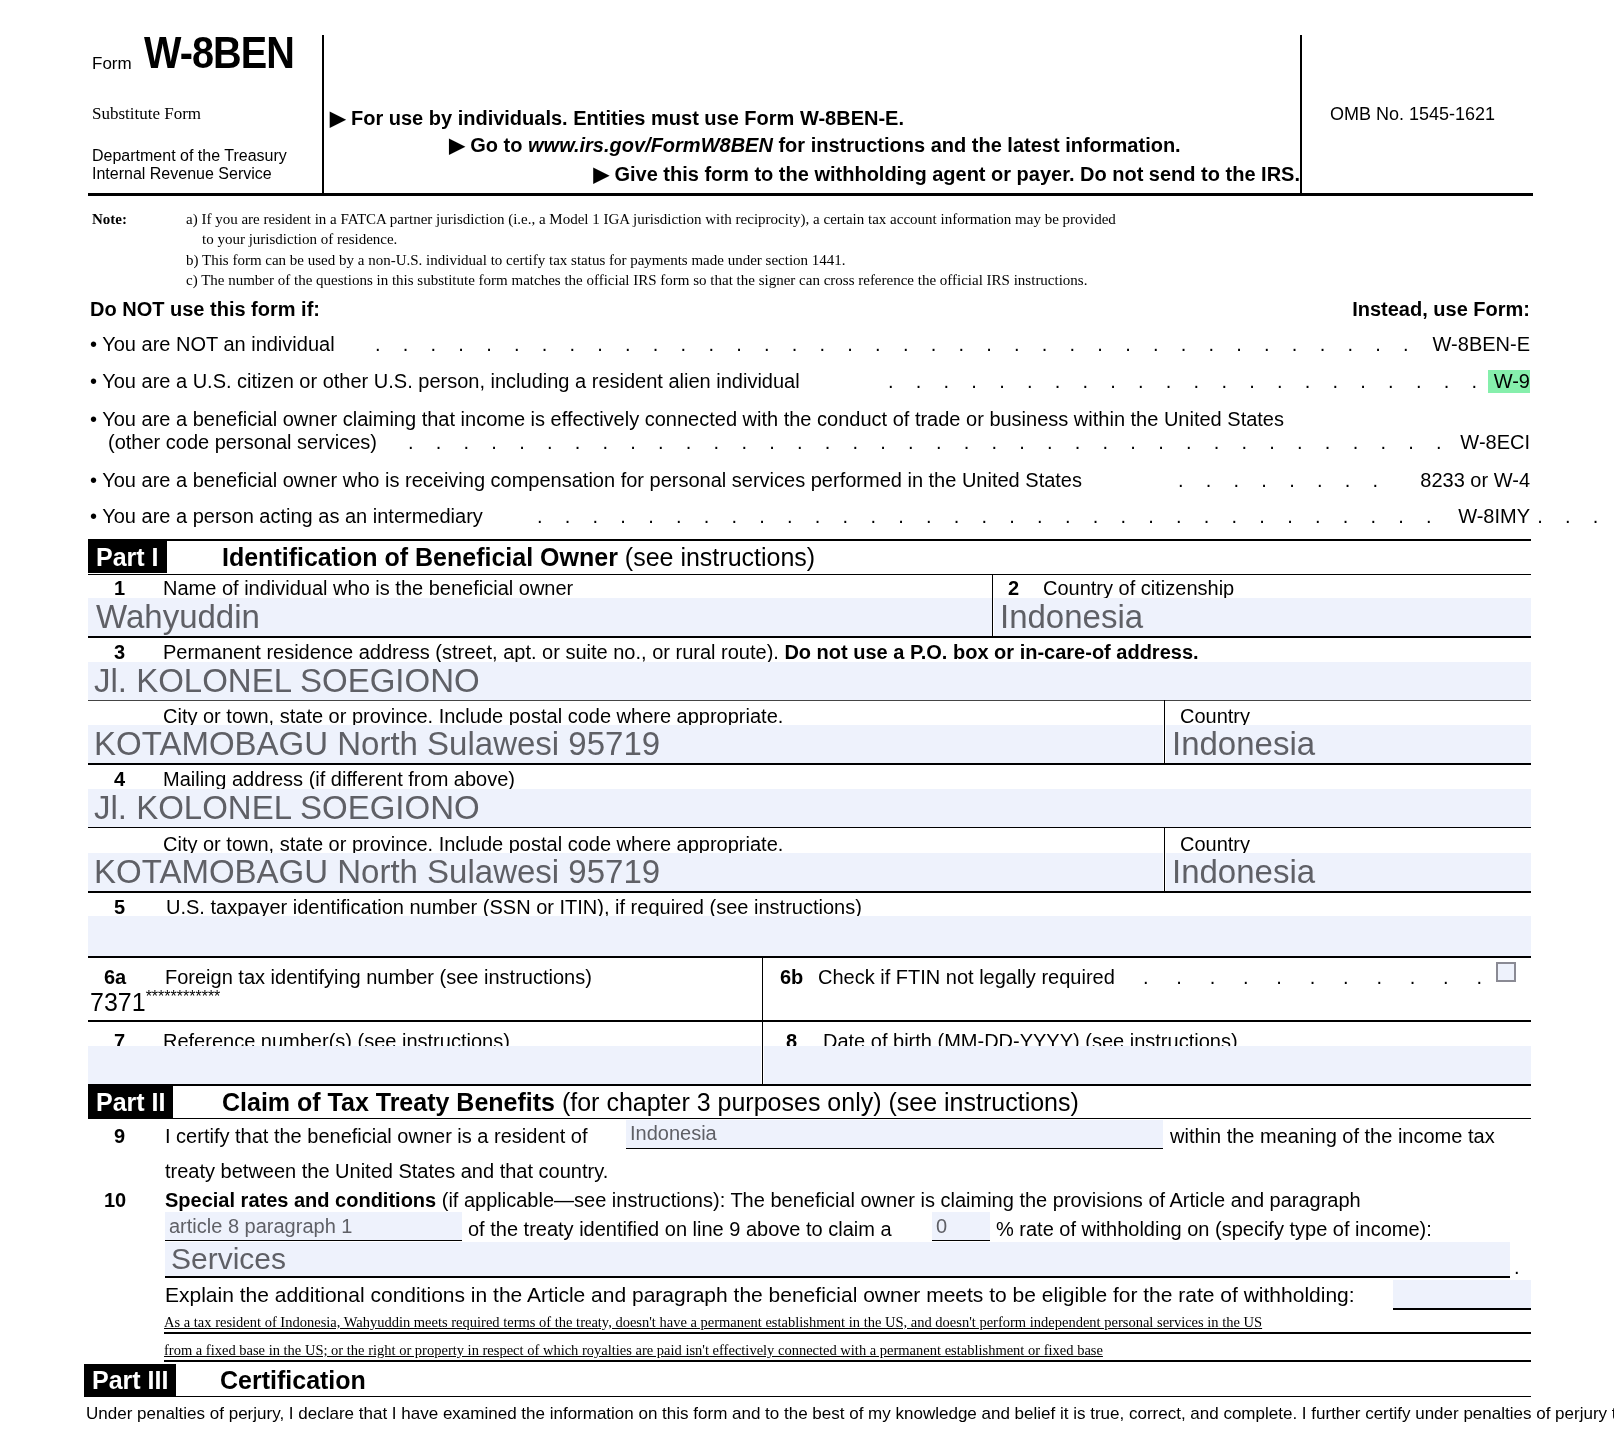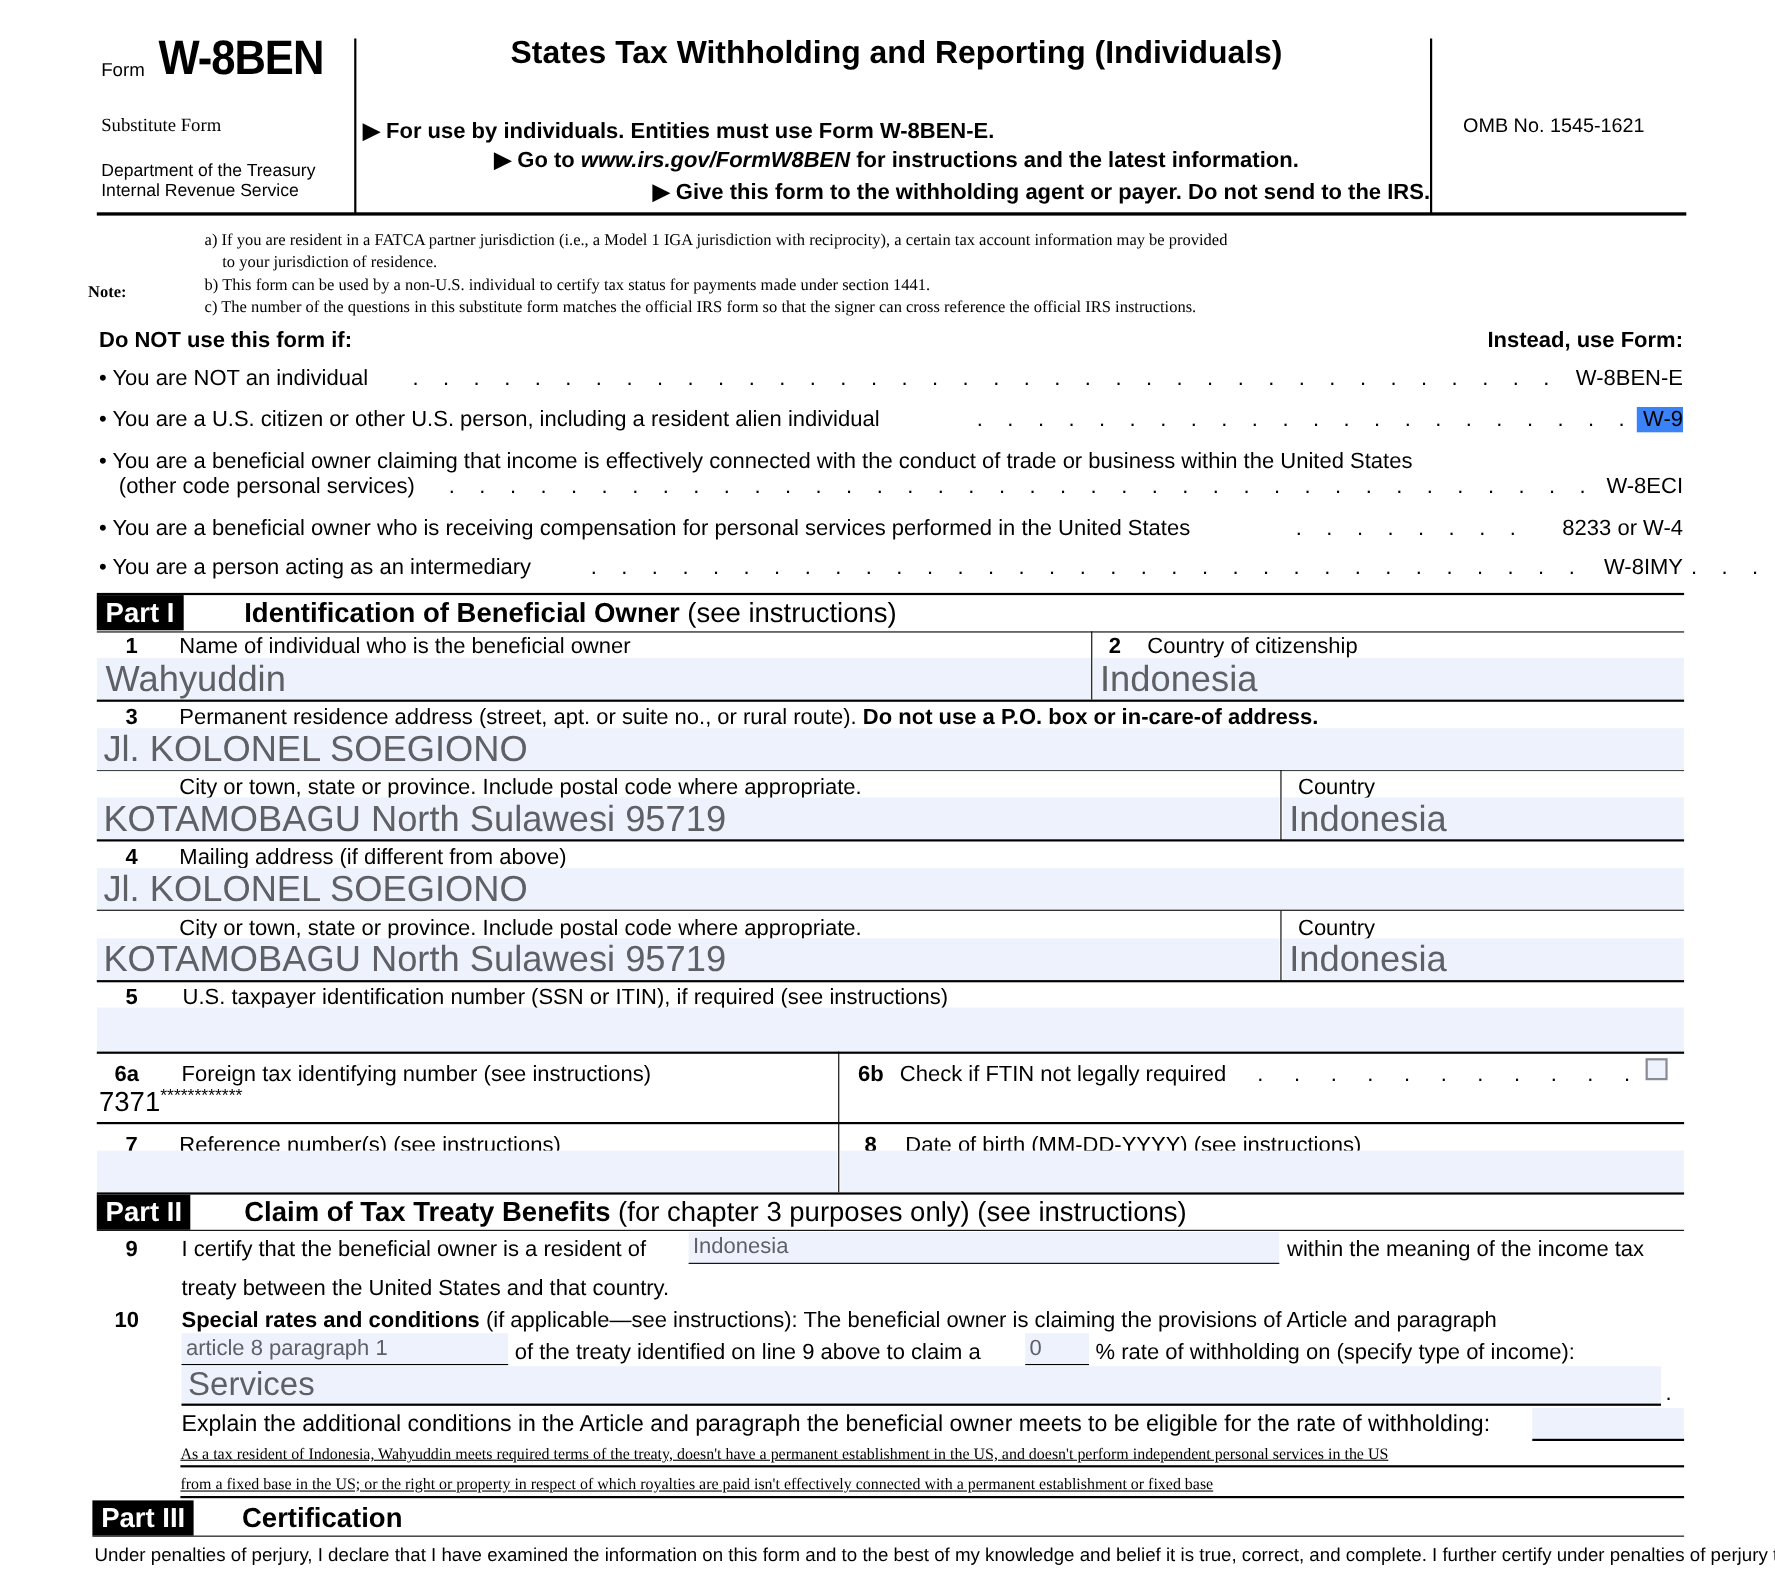--- a/index.html
+++ b/index.html
@@ -23,61 +23,60 @@
 
 <div>
   <span class="abs" style="left:92px;top:54px;font-size:17px;">Form</span>
   <span class="abs" style="left:144px;top:28px;font-size:44px;font-weight:bold;letter-spacing:-1px;transform:scaleX(0.9);transform-origin:left top;">W-8BEN</span>
   <span class="abs serif" style="left:92px;top:104px;font-size:17px;">Substitute Form</span>
   <span class="abs" style="left:92px;top:147px;font-size:16px;">Department of the Treasury</span>
   <span class="abs" style="left:92px;top:165px;font-size:16px;">Internal Revenue Service</span>
   <div class="vline" style="left:322px;top:35px;height:160px;"></div>
 
   <div class="abs" style="left:330px;top:32px;width:970px;text-align:center;font-size:29px;font-weight:bold;line-height:32px;">
-    <div>States Tax Withholding and Reporting (Individuals)</div>
   </div>
   <div class="abs" style="left:330px;top:106px;width:970px;text-align:left;font-size:20px;font-weight:bold;">
     <span>▶</span>
     <span>For use by individuals. Entities must use Form W-8BEN-E.</span>
   </div>
   <div class="abs" style="left:330px;top:133px;width:970px;text-align:center;font-size:20px;font-weight:bold;">
     <span>▶</span>
     <span>Go to </span><i>www.irs.gov/FormW8BEN</i><span> for instructions and the latest information.</span>
   </div>
   <div class="abs" style="left:330px;top:162px;width:970px;text-align:right;font-size:20px;font-weight:bold;">
     <span>▶</span>
     <span>Give this form to the withholding agent or payer. Do not send to the IRS.</span>
   </div>
 
   <div class="vline" style="left:1300px;top:35px;height:160px;"></div>
   <span class="abs" style="left:1330px;top:104px;font-size:18px;">OMB No. 1545-1621</span>
   <div class="hline" style="left:88px;top:193px;width:1445px;height:3px;"></div>
 </div>
 
 <div>
-  <span class="abs serif" style="left:80px;top:211px;font-size:15px;font-weight:bold;margin-top:47px;">Note:</span>
+  <span class="abs serif" style="left:92px;top:211px;font-size:15px;font-weight:bold;">Note:</span>
   <span class="abs serif" style="left:186px;top:211px;font-size:15px;">a) If you are resident in a FATCA partner jurisdiction (i.e., a Model 1 IGA jurisdiction with reciprocity), a certain tax account information may be provided</span>
   <span class="abs serif" style="left:202px;top:231px;font-size:15px;">to your jurisdiction of residence.</span>
   <span class="abs serif" style="left:186px;top:252px;font-size:15px;">b) This form can be used by a non-U.S. individual to certify tax status for payments made under section 1441.</span>
   <span class="abs serif" style="left:186px;top:272px;font-size:15px;">c) The number of the questions in this substitute form matches the official IRS form so that the signer can cross reference the official IRS instructions.</span>
 </div>
 
 <div>
   <span class="abs" style="left:90px;top:298px;font-size:20px;font-weight:bold;">Do NOT use this form if:</span>
   <span class="abs" style="right:84px;top:298px;font-size:20px;font-weight:bold;">Instead, use Form:</span>
 
   <div>
     <span class="abs" style="left:90px;top:333px;font-size:20px;">• You are NOT an individual</span>
     <span class="abs dots" style="left:375px;top:333px;font-size:20px;color:#000;">.&nbsp;&nbsp;&nbsp;&nbsp;.&nbsp;&nbsp;&nbsp;&nbsp;.&nbsp;&nbsp;&nbsp;&nbsp;.&nbsp;&nbsp;&nbsp;&nbsp;.&nbsp;&nbsp;&nbsp;&nbsp;.&nbsp;&nbsp;&nbsp;&nbsp;.&nbsp;&nbsp;&nbsp;&nbsp;.&nbsp;&nbsp;&nbsp;&nbsp;.&nbsp;&nbsp;&nbsp;&nbsp;.&nbsp;&nbsp;&nbsp;&nbsp;.&nbsp;&nbsp;&nbsp;&nbsp;.&nbsp;&nbsp;&nbsp;&nbsp;.&nbsp;&nbsp;&nbsp;&nbsp;.&nbsp;&nbsp;&nbsp;&nbsp;.&nbsp;&nbsp;&nbsp;&nbsp;.&nbsp;&nbsp;&nbsp;&nbsp;.&nbsp;&nbsp;&nbsp;&nbsp;.&nbsp;&nbsp;&nbsp;&nbsp;.&nbsp;&nbsp;&nbsp;&nbsp;.&nbsp;&nbsp;&nbsp;&nbsp;.&nbsp;&nbsp;&nbsp;&nbsp;.&nbsp;&nbsp;&nbsp;&nbsp;.&nbsp;&nbsp;&nbsp;&nbsp;.&nbsp;&nbsp;&nbsp;&nbsp;.&nbsp;&nbsp;&nbsp;&nbsp;.&nbsp;&nbsp;&nbsp;&nbsp;.&nbsp;&nbsp;&nbsp;&nbsp;.&nbsp;&nbsp;&nbsp;&nbsp;.&nbsp;&nbsp;&nbsp;&nbsp;.&nbsp;&nbsp;&nbsp;&nbsp;.&nbsp;&nbsp;&nbsp;&nbsp;.&nbsp;&nbsp;&nbsp;&nbsp;.&nbsp;&nbsp;&nbsp;&nbsp;.&nbsp;&nbsp;&nbsp;&nbsp;.&nbsp;&nbsp;&nbsp;&nbsp;.&nbsp;&nbsp;&nbsp;&nbsp;.&nbsp;&nbsp;&nbsp;&nbsp;.&nbsp;&nbsp;&nbsp;&nbsp;.&nbsp;&nbsp;&nbsp;&nbsp;.&nbsp;&nbsp;&nbsp;&nbsp;.</span>
     <span class="abs" style="right:84px;top:333px;font-size:20px;background:#fff;padding-left:6px;">W-8BEN-E</span>
   </div>
   <div>
     <span class="abs" style="left:90px;top:370px;font-size:20px;">• You are a U.S. citizen or other U.S. person, including a resident alien individual</span>
     <span class="abs dots" style="left:888px;top:370px;font-size:20px;">.&nbsp;&nbsp;&nbsp;&nbsp;.&nbsp;&nbsp;&nbsp;&nbsp;.&nbsp;&nbsp;&nbsp;&nbsp;.&nbsp;&nbsp;&nbsp;&nbsp;.&nbsp;&nbsp;&nbsp;&nbsp;.&nbsp;&nbsp;&nbsp;&nbsp;.&nbsp;&nbsp;&nbsp;&nbsp;.&nbsp;&nbsp;&nbsp;&nbsp;.&nbsp;&nbsp;&nbsp;&nbsp;.&nbsp;&nbsp;&nbsp;&nbsp;.&nbsp;&nbsp;&nbsp;&nbsp;.&nbsp;&nbsp;&nbsp;&nbsp;.&nbsp;&nbsp;&nbsp;&nbsp;.&nbsp;&nbsp;&nbsp;&nbsp;.&nbsp;&nbsp;&nbsp;&nbsp;.&nbsp;&nbsp;&nbsp;&nbsp;.&nbsp;&nbsp;&nbsp;&nbsp;.&nbsp;&nbsp;&nbsp;&nbsp;.&nbsp;&nbsp;&nbsp;&nbsp;.&nbsp;&nbsp;&nbsp;&nbsp;.&nbsp;&nbsp;&nbsp;&nbsp;.&nbsp;&nbsp;&nbsp;&nbsp;.</span>
-    <span class="abs" style="right:84px;top:370px;font-size:20px;background:#3b82f6;padding-left:6px;">W-9</span>
+    <span class="abs" style="right:84px;top:370px;font-size:20px;background:#86efac;padding-left:6px;">W-9</span>
   </div>
   <div>
     <span class="abs" style="left:90px;top:408px;font-size:20px;">• You are a beneficial owner claiming that income is effectively connected with the conduct of trade or business within the United States</span>
     <span class="abs" style="left:108px;top:431px;font-size:20px;">(other code personal services)</span>
     <span class="abs dots" style="left:408px;top:431px;font-size:20px;">.&nbsp;&nbsp;&nbsp;&nbsp;.&nbsp;&nbsp;&nbsp;&nbsp;.&nbsp;&nbsp;&nbsp;&nbsp;.&nbsp;&nbsp;&nbsp;&nbsp;.&nbsp;&nbsp;&nbsp;&nbsp;.&nbsp;&nbsp;&nbsp;&nbsp;.&nbsp;&nbsp;&nbsp;&nbsp;.&nbsp;&nbsp;&nbsp;&nbsp;.&nbsp;&nbsp;&nbsp;&nbsp;.&nbsp;&nbsp;&nbsp;&nbsp;.&nbsp;&nbsp;&nbsp;&nbsp;.&nbsp;&nbsp;&nbsp;&nbsp;.&nbsp;&nbsp;&nbsp;&nbsp;.&nbsp;&nbsp;&nbsp;&nbsp;.&nbsp;&nbsp;&nbsp;&nbsp;.&nbsp;&nbsp;&nbsp;&nbsp;.&nbsp;&nbsp;&nbsp;&nbsp;.&nbsp;&nbsp;&nbsp;&nbsp;.&nbsp;&nbsp;&nbsp;&nbsp;.&nbsp;&nbsp;&nbsp;&nbsp;.&nbsp;&nbsp;&nbsp;&nbsp;.&nbsp;&nbsp;&nbsp;&nbsp;.&nbsp;&nbsp;&nbsp;&nbsp;.&nbsp;&nbsp;&nbsp;&nbsp;.&nbsp;&nbsp;&nbsp;&nbsp;.&nbsp;&nbsp;&nbsp;&nbsp;.&nbsp;&nbsp;&nbsp;&nbsp;.&nbsp;&nbsp;&nbsp;&nbsp;.&nbsp;&nbsp;&nbsp;&nbsp;.&nbsp;&nbsp;&nbsp;&nbsp;.&nbsp;&nbsp;&nbsp;&nbsp;.&nbsp;&nbsp;&nbsp;&nbsp;.&nbsp;&nbsp;&nbsp;&nbsp;.&nbsp;&nbsp;&nbsp;&nbsp;.&nbsp;&nbsp;&nbsp;&nbsp;.&nbsp;&nbsp;&nbsp;&nbsp;.&nbsp;&nbsp;&nbsp;&nbsp;.&nbsp;&nbsp;&nbsp;&nbsp;.&nbsp;&nbsp;&nbsp;&nbsp;.&nbsp;&nbsp;&nbsp;&nbsp;.</span>
     <span class="abs" style="right:84px;top:431px;font-size:20px;background:#fff;padding-left:6px;">W-8ECI</span>
   </div>
   <div>
     <span class="abs" style="left:90px;top:469px;font-size:20px;">• You are a beneficial owner who is receiving compensation for personal services performed in the United States</span>
     <span class="abs dots" style="left:1178px;top:469px;font-size:20px;">.&nbsp;&nbsp;&nbsp;&nbsp;.&nbsp;&nbsp;&nbsp;&nbsp;.&nbsp;&nbsp;&nbsp;&nbsp;.&nbsp;&nbsp;&nbsp;&nbsp;.&nbsp;&nbsp;&nbsp;&nbsp;.&nbsp;&nbsp;&nbsp;&nbsp;.&nbsp;&nbsp;&nbsp;&nbsp;.</span>

